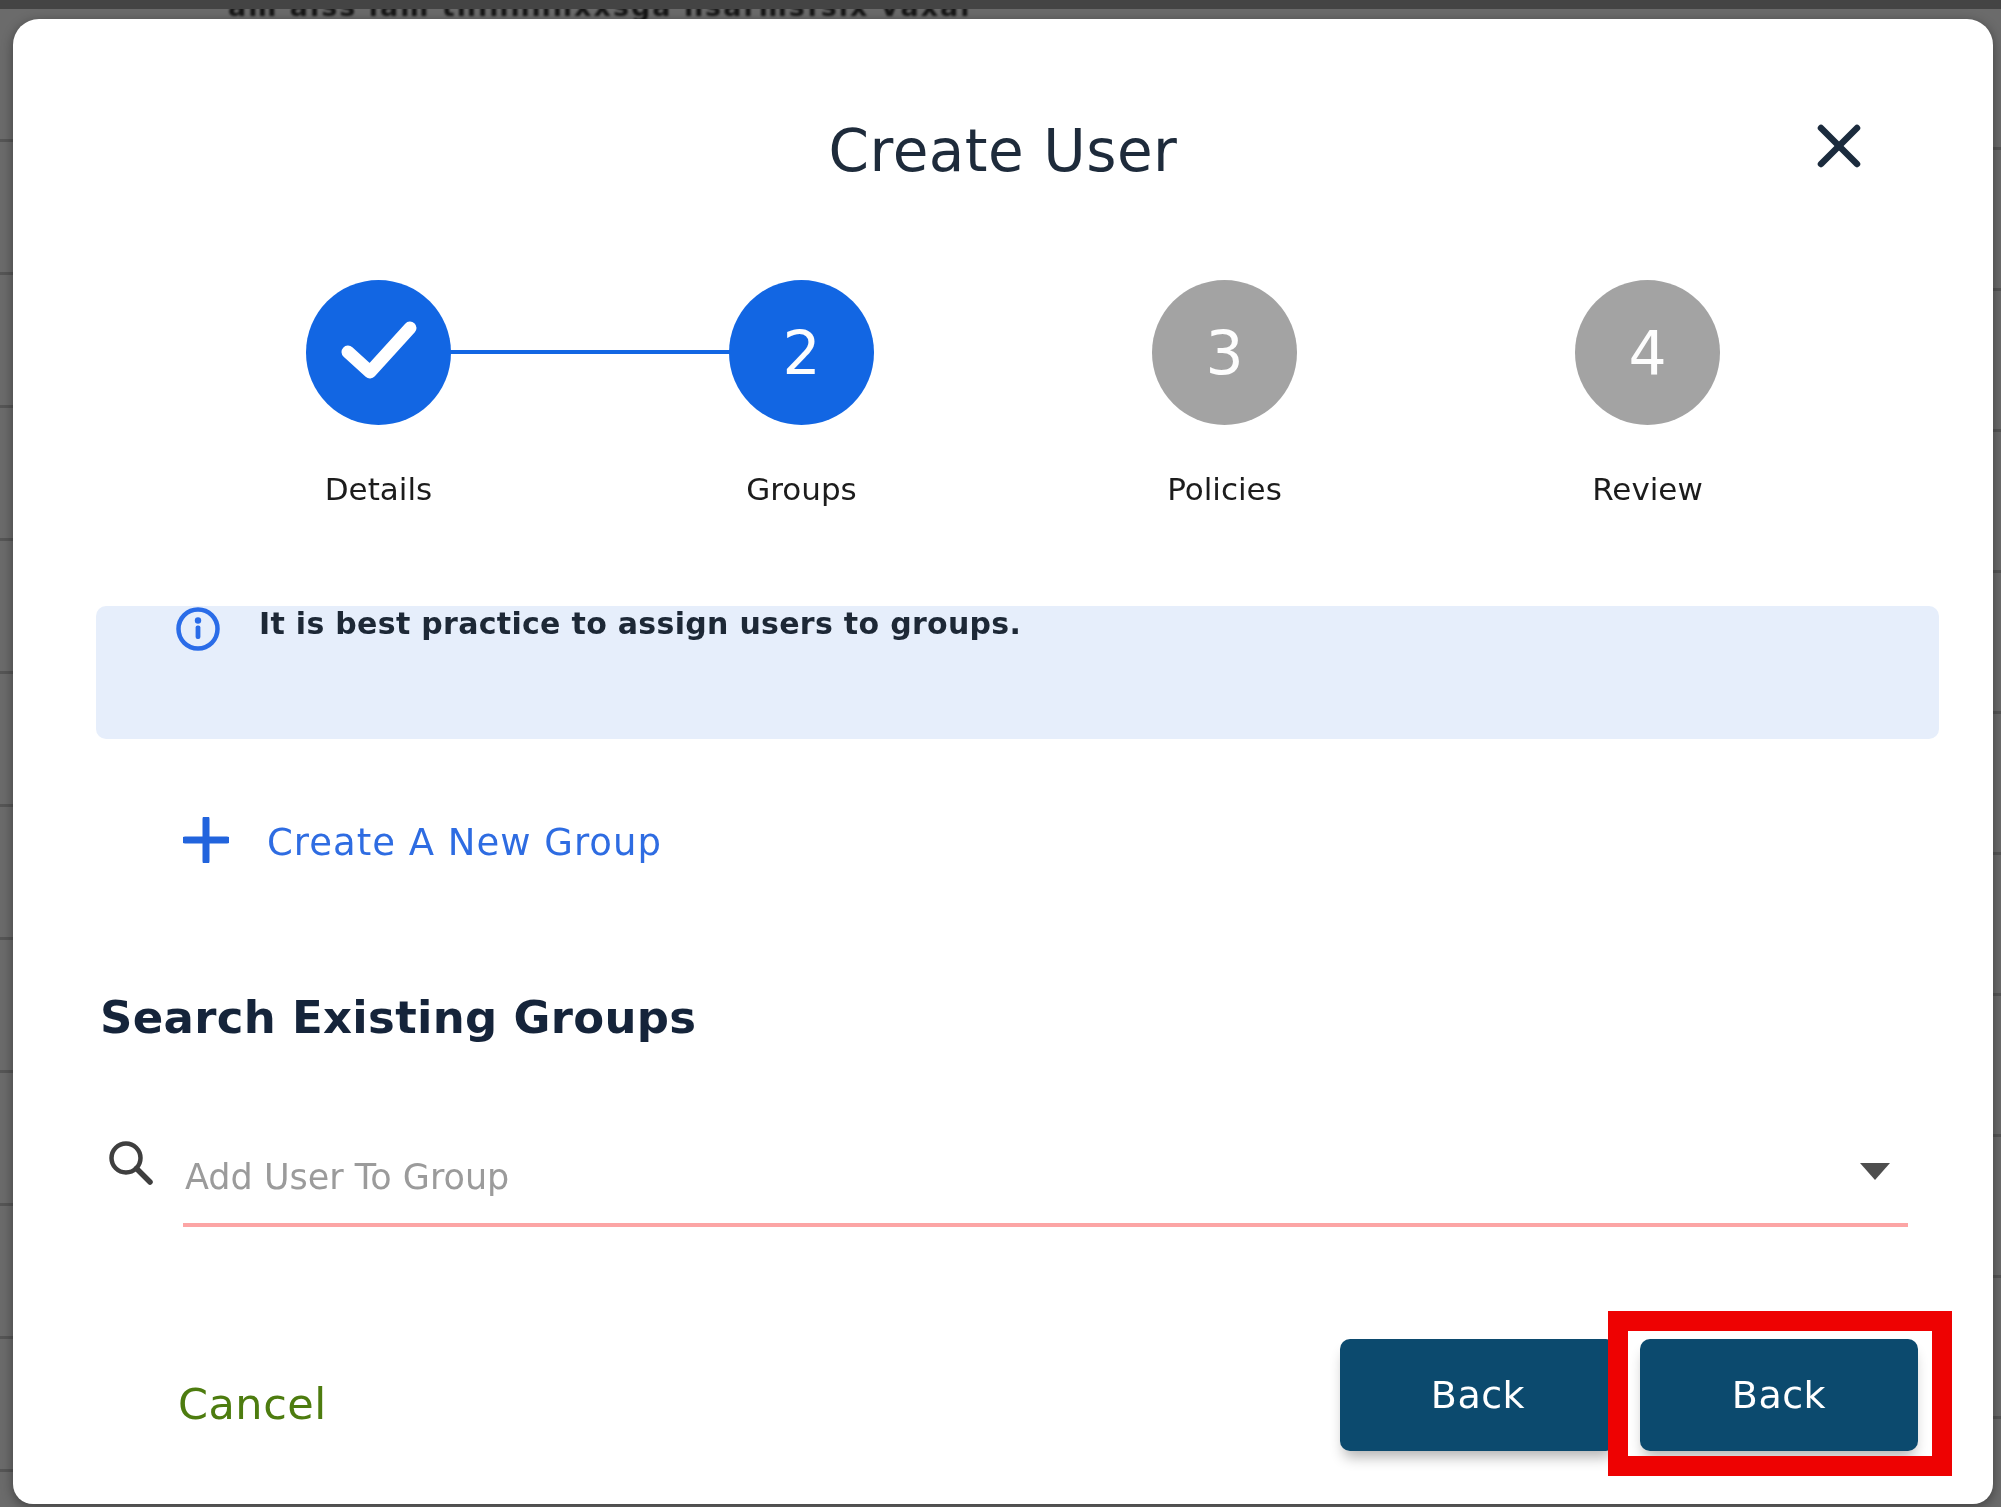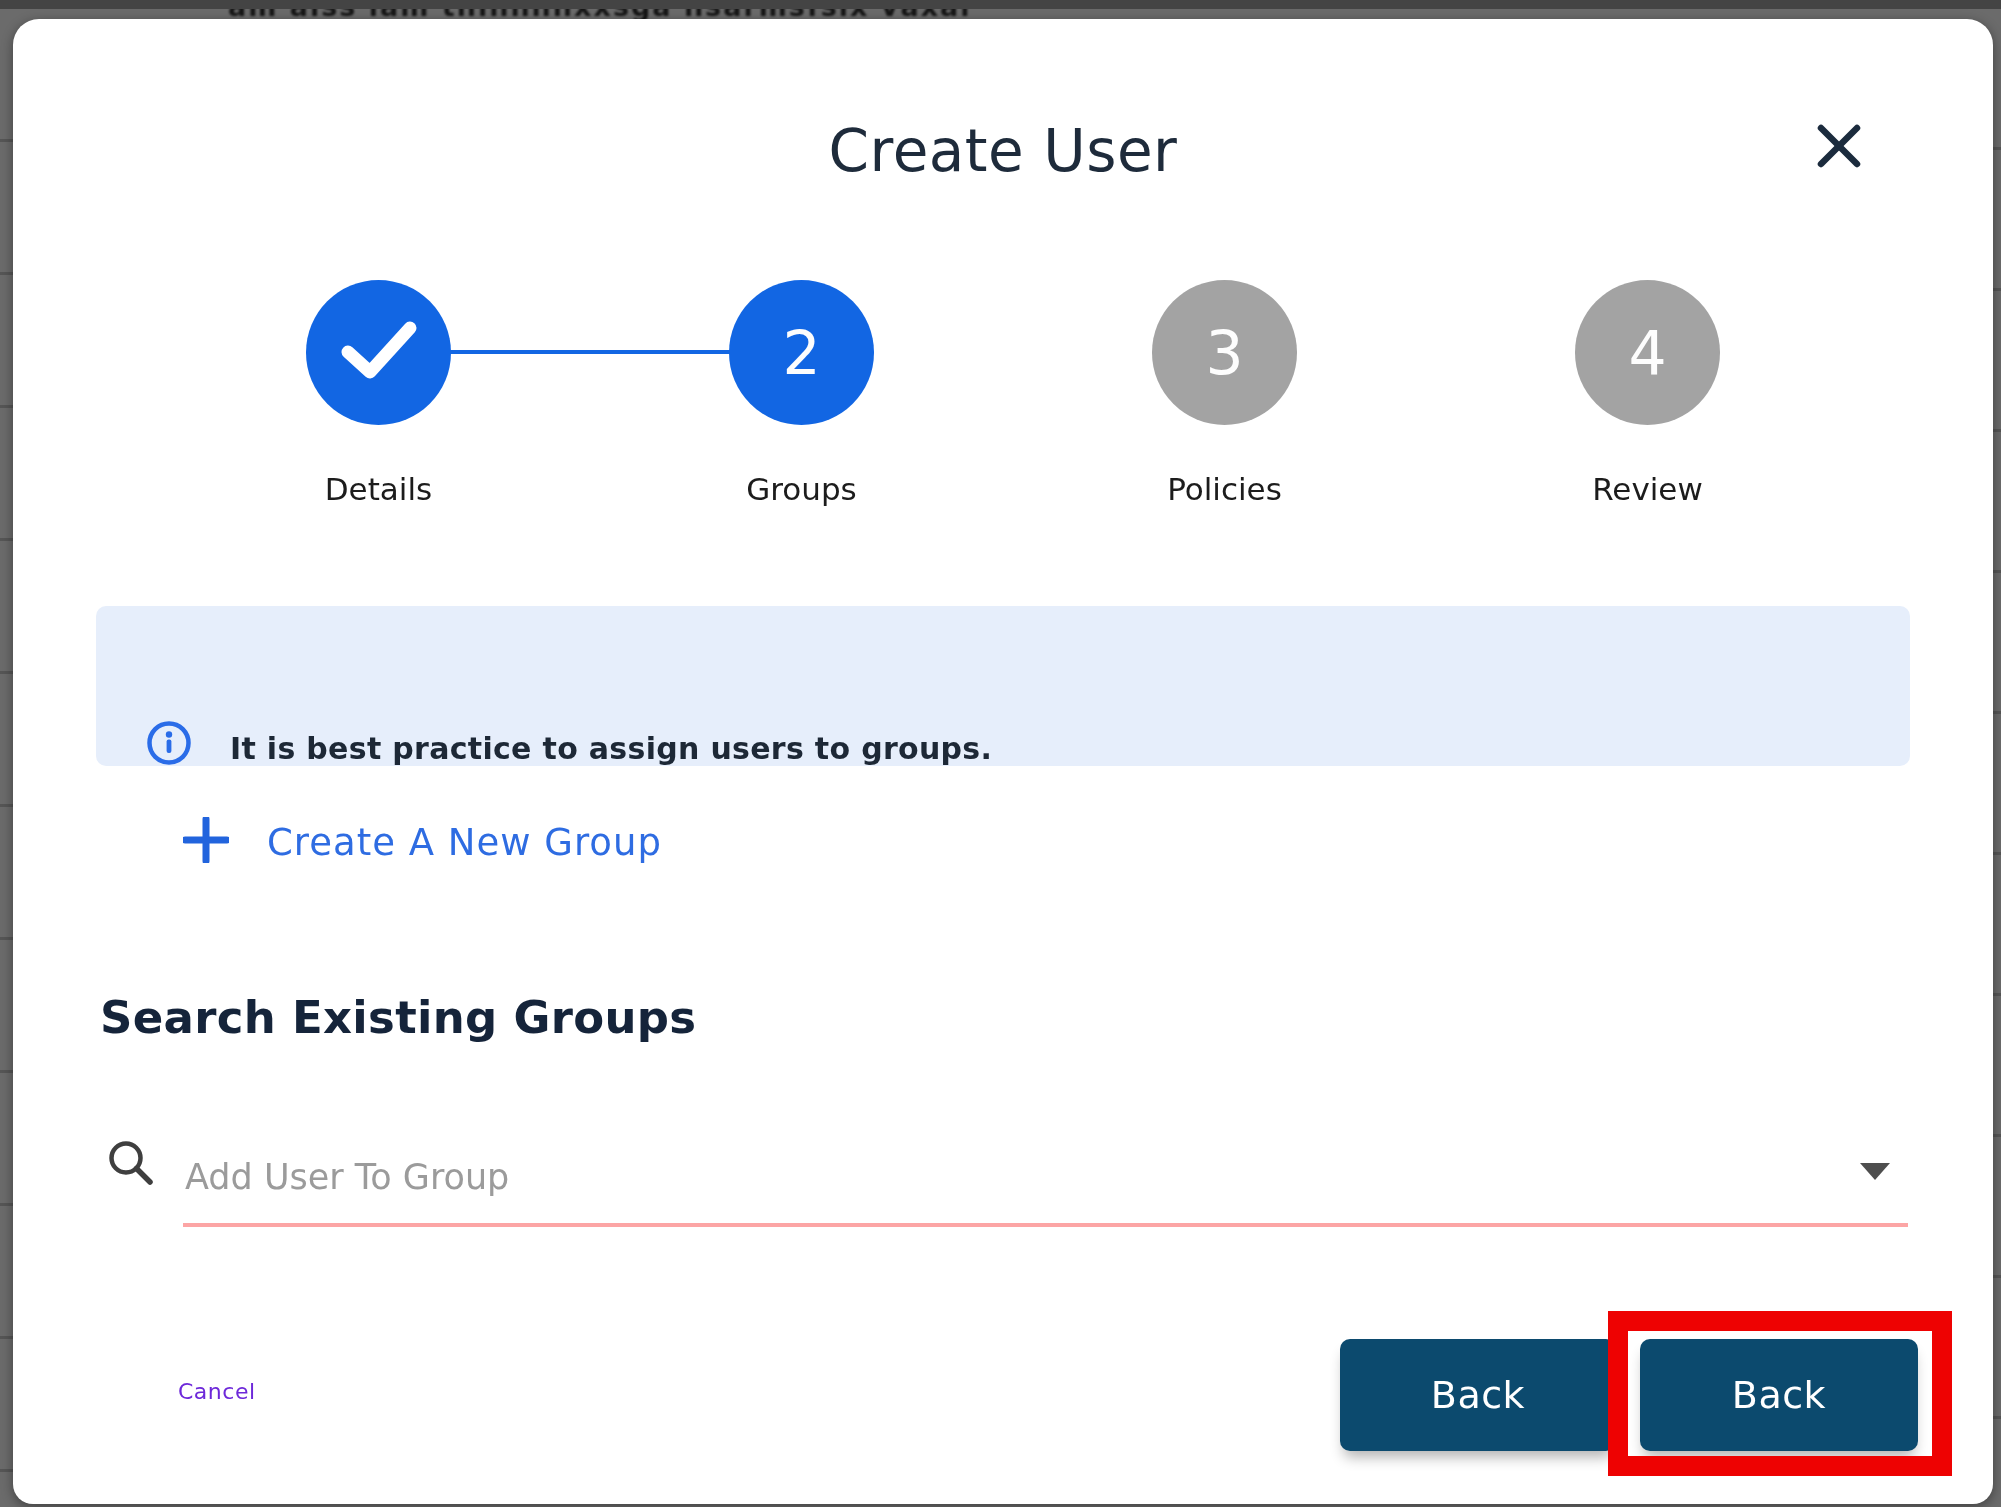--- a/index.html
+++ b/index.html
@@ -35,22 +35,22 @@
   .stepper{position:absolute;left:154px;top:261px;width:1692px;display:flex;}
   .step{width:423px;display:flex;flex-direction:column;align-items:center;}
   .step-circle{width:145px;height:145px;border-radius:50%;display:flex;align-items:center;justify-content:center;}
   .step--done .step-circle,.step--active .step-circle{background:#1266e3;}
   .step--inactive .step-circle{background:#a3a3a3;}
   .step-num{font-size:60px;color:#fdfdfd;}
   .step-label{margin-top:46px;font-size:31px;color:#1c1c1c;}
   .connector{position:absolute;left:437px;top:331px;width:280px;height:4px;background:#1266e3;}
   
   .banner{
-    position:absolute;left:83px;top:587px;width:1814px;height:160px;background:#e6eefb;
-    border-radius:10px;display:flex;align-items:flex-end;
+    position:absolute;left:83px;top:587px;width:1814px;height:133px;background:#e6eefb;
+    border-radius:10px;display:flex;align-items:flex-start;padding-left:29px;
   }
   .banner-icon{margin-left:50px;flex:0 0 auto;display:flex;}
   .banner-text{margin-left:38px;font-size:30px;font-weight:bold;color:#1d2836;letter-spacing:.3px;}
   
   .create-group{position:absolute;left:170px;top:798px;display:flex;align-items:center;gap:38px;cursor:pointer;}
   .create-group-label{font-size:37px;color:#2e6ce2;letter-spacing:1px;}
   
   .search-heading{position:absolute;left:87px;top:972px;font-size:45px;font-weight:bold;color:#15243a;letter-spacing:.3px;}
   
   .search-icon{position:absolute;left:92px;top:1118px;}
@@ -58,21 +58,21 @@
   .search-input{
     position:absolute;left:0;top:10px;width:1640px;height:70px;border:none;outline:none;
     font-family:"DejaVu Sans","Liberation Sans",sans-serif;font-size:35px;color:#333;background:transparent;
   }
   .search-input::placeholder{color:#9b9b9b;opacity:1;}
   .select-caret{
     position:absolute;right:18px;top:32px;width:0;height:0;cursor:pointer;
     border-left:15px solid transparent;border-right:15px solid transparent;border-top:17px solid #4e4e4e;
   }
   
-  .cancel-link{position:absolute;left:165px;top:1360px;font-size:22px;color:#6d28d9;letter-spacing:.5px;cursor:pointer;background:none;border:none;padding:0;font-family:inherit;}
+  .cancel-link{position:absolute;left:165px;top:1360px;font-size:43px;color:#4d7c0f;letter-spacing:.5px;cursor:pointer;background:none;border:none;padding:0;font-family:inherit;}
   .btn{
     position:absolute;top:1320px;height:112px;border:none;border-radius:10px;background:#0c4a6e;
     color:#fff;font-size:38px;font-family:"DejaVu Sans","Liberation Sans",sans-serif;cursor:pointer;
     box-shadow:0 10px 14px -4px rgba(0,0,0,.30);letter-spacing:.5px;
   }
   .btn-back{left:1327px;width:276px;}
   .btn-next{left:1627px;width:278px;}
   .annotation-box{
     position:absolute;left:1595px;top:1292px;width:344px;height:165px;
     border:20px solid #ee0202;box-sizing:border-box;pointer-events:none;

